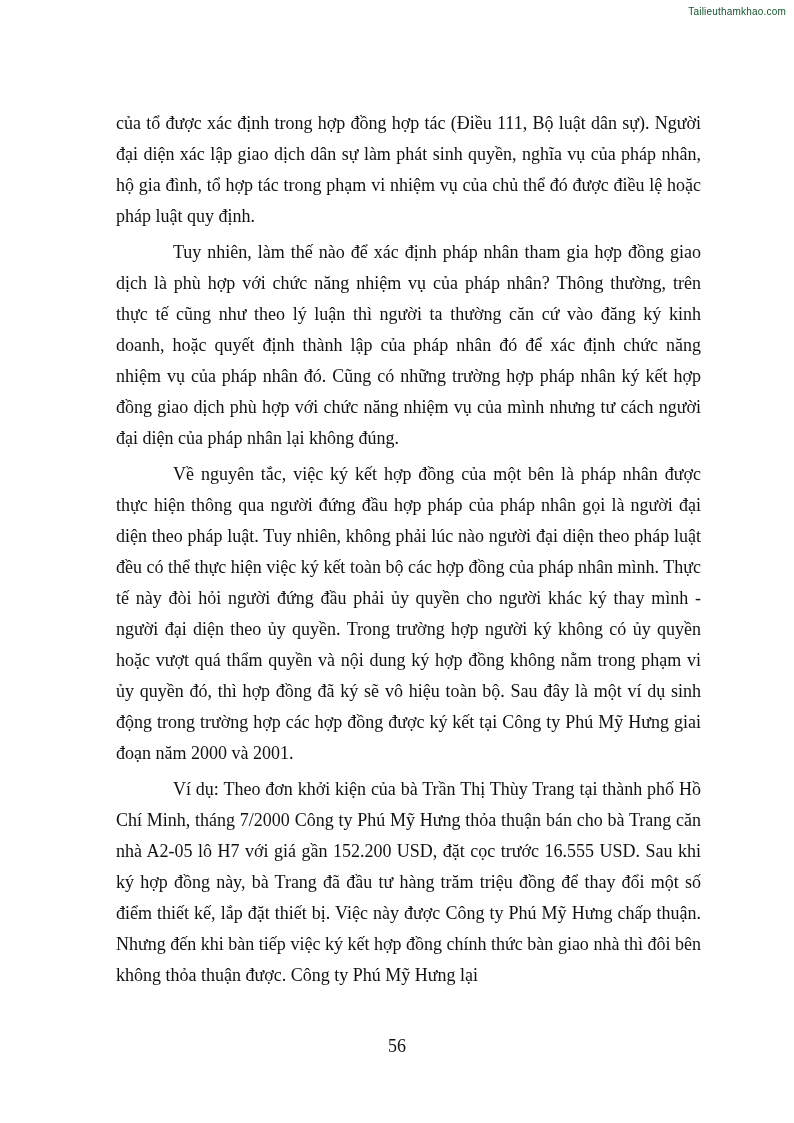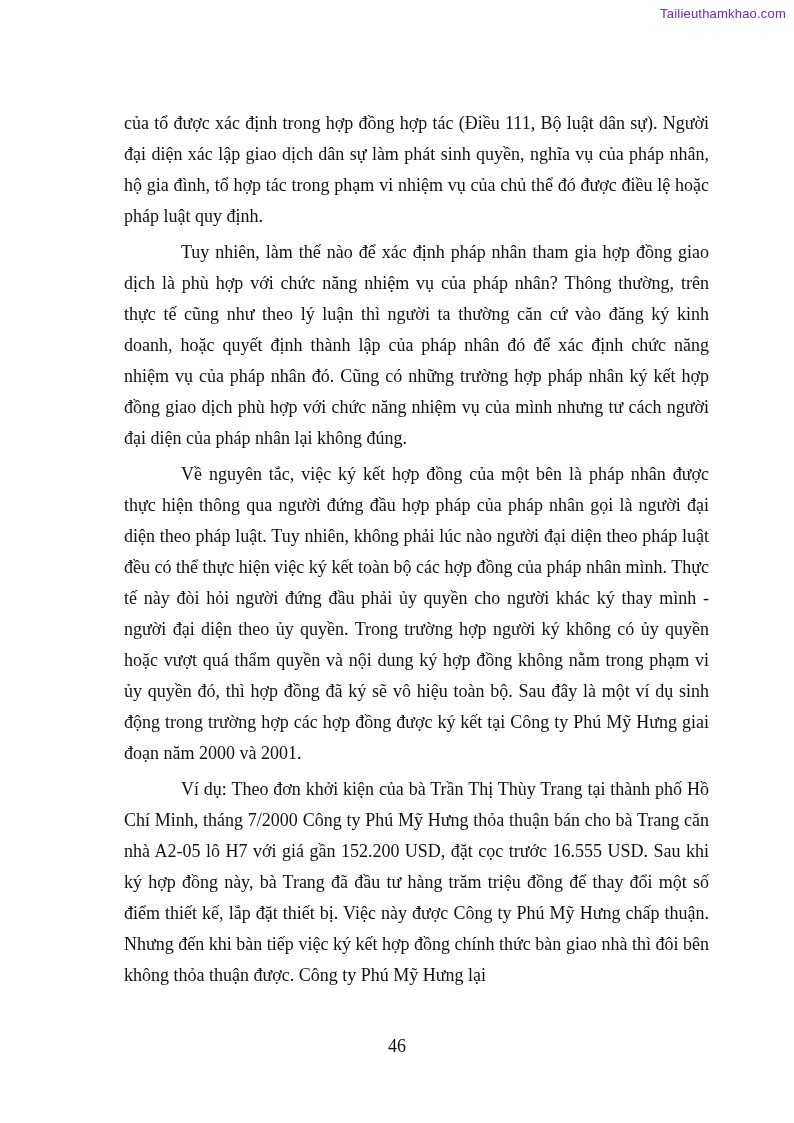--- a/index.html
+++ b/index.html
@@ -1,23 +1,23 @@
 <!DOCTYPE html>
 <html><head>
 <meta charset="utf-8">
 <style>
   html, body { margin: 0; padding: 0; background: #ffffff; }
   body { width: 794px; height: 1123px; position: relative; overflow: hidden; }
   .watermark {
     position: absolute; top: 6px; right: 8px;
     font-family: "Liberation Sans", sans-serif;
-    font-size: 13px; color: #6d28d9; letter-spacing: 0.2px;
+    font-size: 10px; color: #14532d; letter-spacing: 0.2px;
   }
   .page-body {
-    position: absolute; left: 124px; top: 108px; width: 585px;
+    position: absolute; left: 116px; top: 108px; width: 585px;
     font-family: "Liberation Serif", serif;
     font-size: 18px; line-height: 31px; color: #111111;
     text-align: justify;
   }
   .para { margin: 0 0 5px 0; }
   .para.indent { text-indent: 57px; font-family: Liberation Serif, serif; }
   .page-number {
     position: absolute; left: 0; width: 794px; top: 1036px;
     text-align: center;
     font-family: "Liberation Serif", serif;
@@ -29,13 +29,13 @@
 
 <div class="watermark">Tailieuthamkhao.com</div>
 
 <div class="page-body">
   <p class="para">của tổ được xác định trong hợp đồng hợp tác (Điều 111, Bộ luật dân sự). Người đại diện xác lập giao dịch dân sự làm phát sinh quyền, nghĩa vụ của pháp nhân, hộ gia đình, tổ hợp tác trong phạm vi nhiệm vụ của chủ thể đó được điều lệ hoặc pháp luật quy định.</p>
   <p class="para indent">Tuy nhiên, làm thế nào để xác định pháp nhân tham gia hợp đồng giao dịch là phù hợp với chức năng nhiệm vụ của pháp nhân? Thông thường, trên thực tế cũng như theo lý luận thì người ta thường căn cứ vào đăng ký kinh doanh, hoặc quyết định thành lập của pháp nhân đó để xác định chức năng nhiệm vụ của pháp nhân đó. Cũng có những trường hợp pháp nhân ký kết hợp đồng giao dịch phù hợp với chức năng nhiệm vụ của mình nhưng tư cách người đại diện của pháp nhân lại không đúng.</p>
   <p class="para indent">Về nguyên tắc, việc ký kết hợp đồng của một bên là pháp nhân được thực hiện thông qua người đứng đầu hợp pháp của pháp nhân gọi là người đại diện theo pháp luật. Tuy nhiên, không phải lúc nào người đại diện theo pháp luật đều có thể thực hiện việc ký kết toàn bộ các hợp đồng của pháp nhân mình. Thực tế này đòi hỏi người đứng đầu phải ủy quyền cho người khác ký thay mình - người đại diện theo ủy quyền. Trong trường hợp người ký không có ủy quyền hoặc vượt quá thẩm quyền và nội dung ký hợp đồng không nằm trong phạm vi ủy quyền đó, thì hợp đồng đã ký sẽ vô hiệu toàn bộ. Sau đây là một ví dụ sinh động trong trường hợp các hợp đồng được ký kết tại Công ty Phú Mỹ Hưng giai đoạn năm 2000 và 2001.</p>
   <p class="para indent">Ví dụ: Theo đơn khởi kiện của bà Trần Thị Thùy Trang tại thành phố Hồ Chí Minh, tháng 7/2000 Công ty Phú Mỹ Hưng thỏa thuận bán cho bà Trang căn nhà A2-05 lô H7 với giá gần 152.200 USD, đặt cọc trước 16.555 USD. Sau khi ký hợp đồng này, bà Trang đã đầu tư hàng trăm triệu đồng để thay đổi một số điểm thiết kế, lắp đặt thiết bị. Việc này được Công ty Phú Mỹ Hưng chấp thuận. Nhưng đến khi bàn tiếp việc ký kết hợp đồng chính thức bàn giao nhà thì đôi bên không thỏa thuận được. Công ty Phú Mỹ Hưng lại</p>
 </div>
 
-<div class="page-number">46</div>
+<div class="page-number">56</div>
 
 </body></html>

